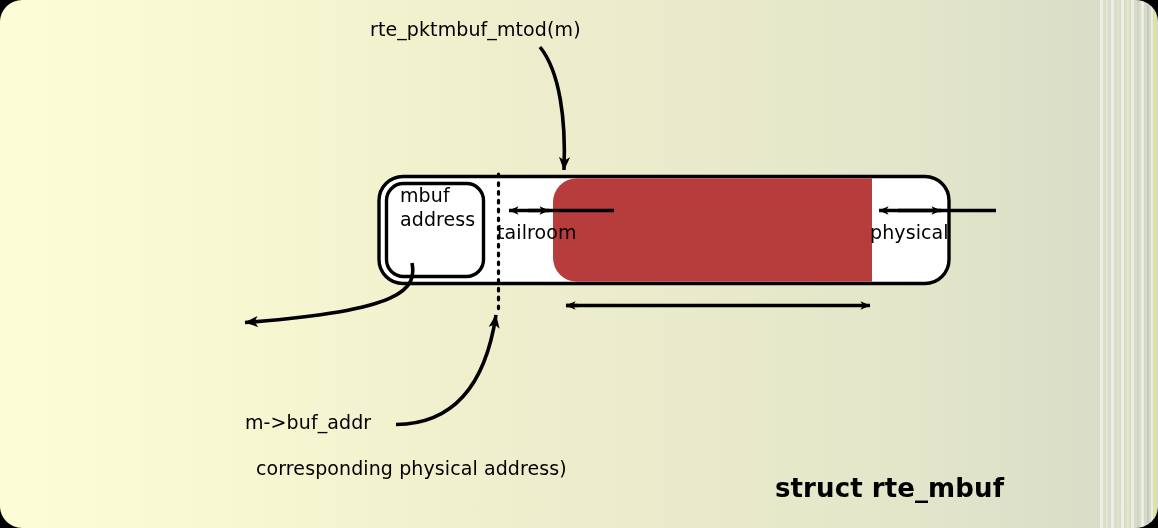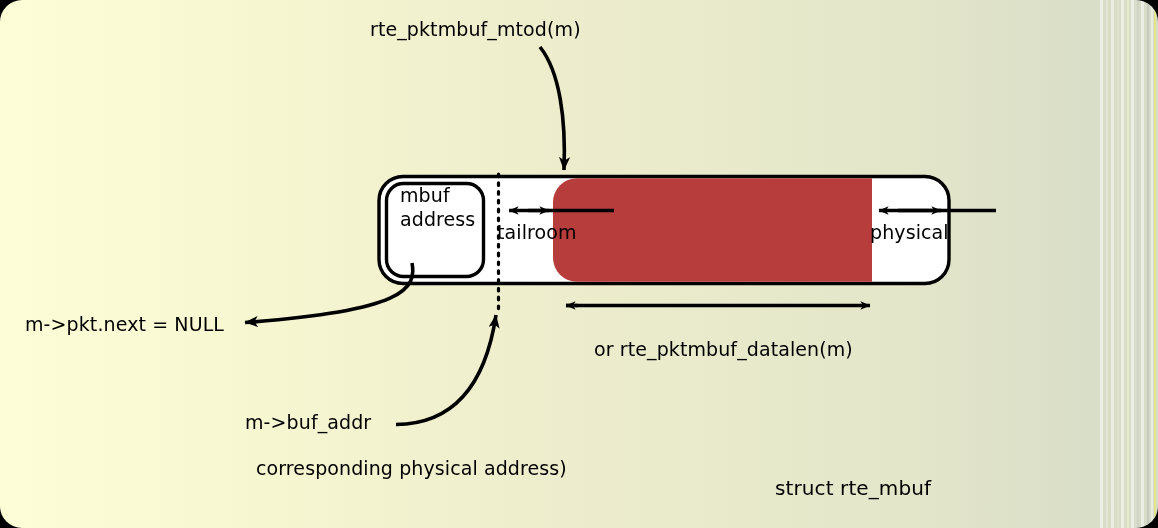--- a/index.html
+++ b/index.html
@@ -26,22 +26,22 @@
   .lbl {
     position: absolute;
     color: #000;
     font-family: "DejaVu Sans", sans-serif;
     font-size: 19px;
     line-height: 23px;
     white-space: pre;
     letter-spacing: 0.1px;
   }
   .lbl.bold {
-    font-weight: normal;
-    font-size: 20px;
+    font-weight: bold;
+    font-size: 26px;
   }
   .lbl.ctr { text-align: left; }
 </style>
 </head>
 <body>
 
 <div id="canvas">
 
   <svg id="bg" width="1158" height="528" viewBox="0 0 1158 528">
     <defs>
@@ -134,22 +134,20 @@
 
   <div class="lbl" style="left:370px; top:18px;">rte_pktmbuf_mtod(m)</div>
 
   <div class="lbl ctr" style="left:400px; top:184px; width:70px;">mbuf</div>
   <div class="lbl ctr" style="left:400px; top:208px; width:70px;">address</div>
 
   <div class="lbl" style="left:497px; top:221px;">tailroom</div>
 
   <div class="lbl" style="left:870px; top:221px;">physical</div>
 
-  <div class="lbl" style="left:25px; top:313px;">m-&gt;pkt.next = NULL</div>
 
-  <div class="lbl" style="left:594px; top:338px;">or rte_pktmbuf_datalen(m)</div>
 
   <div class="lbl" style="left:245px; top:411px;">m-&gt;buf_addr</div>
   <div class="lbl" style="left:256px; top:457px;">corresponding physical address)</div>
 
   <div class="lbl bold" style="left:775px; top:477px;">struct rte_mbuf</div>
 
 </div>
 
 </body></html>

